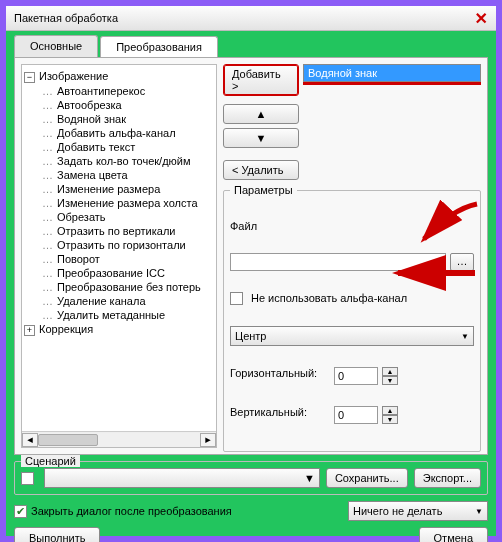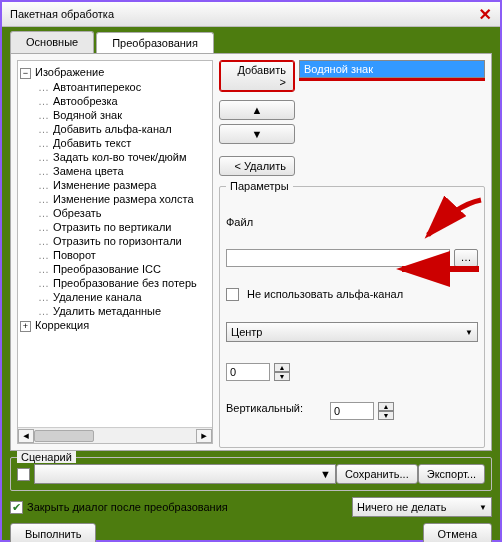--- a/index.html
+++ b/index.html
@@ -1,57 +1,57 @@
 <!DOCTYPE html>
 <html><head>
 <meta charset="utf-8">
 <style>
   * { box-sizing: border-box; font-family: Tahoma, Arial, sans-serif; font-size: 11px; }
   body { margin: 0; width: 502px; height: 542px; background: #e8e8e8; }
-  .window { width: 502px; height: 542px; background: #4d7c0f; border: 2px solid #8b5cf6; position: relative; }
+  .window { width: 502px; height: 542px; background: #22c55e; border: 6px solid #8b5cf6; position: relative; }
   .titlebar { height: 25px; background: linear-gradient(#fdfdfd,#e3e3e3); padding: 4px 8px; border-bottom:1px solid #bbb; display:flex; align-items:center; justify-content:space-between;}
   .titlebar .close { color:#c00; font-size:16px; font-weight:bold; cursor:pointer; }
   .tabs-row { display:flex; padding: 4px 8px 0 8px; }
   .tab { padding:4px 15px; border:1px solid #aaa; border-bottom:none; background:#e8e8e8; border-radius:3px 3px 0 0; margin-right:2px; cursor:pointer;}
   .tab.active { background:#fff; position:relative; top:1px; border-bottom:1px solid #fff;}
   .tab-body { margin:0 8px; border:1px solid #aaa; background:#f8f8f8; height:398px; padding:6px; position:relative;}
   .cols { display:flex; height:100%; gap:6px;}
   .tree-panel { width:196px; border:1px solid #bbb; background:#fff; overflow:hidden; position:relative;}
   .tree-root { padding:4px 2px; }
   .tree-item { white-space:nowrap; padding:1px 0 1px 0; cursor:pointer;}
   .exp { display:inline-block; width:11px; height:11px; border:1px solid #888; text-align:center; line-height:9px; font-size:9px; margin-right:4px; background:#fff; cursor:pointer;}
   .tree-children { padding-left:18px; }
   .tree-children .tree-item::before { content:"…"; color:#888; margin-right:4px;}
   .hscroll { position:absolute; bottom:0; left:0; right:0; height:16px; background:#eee; border-top:1px solid #ccc; display:flex; align-items:center;}
   .hscroll .sbtn { width:16px; height:14px; border:1px solid #aaa; background:#f4f4f4; display:flex; align-items:center; justify-content:center; cursor:pointer;}
   .hscroll .strack { flex:1; height:14px; background:#f0f0f0; position:relative;}
   .hscroll .sthumb { position:absolute; left:0; width:60px; height:12px; top:1px; background:#d0d0d0; border:1px solid #aaa; border-radius:2px;}
   .right-col { flex:1; display:flex; flex-direction:column; gap:6px; }
   .top-row { display:flex; gap:4px; align-items:flex-start;}
-  .btn { border:1px solid #8a8a8a; background:linear-gradient(#fdfdfd,#e4e4e4); padding:3px 8px; border-radius:3px; cursor:pointer; text-align:right; }
+  .btn { border:1px solid #8a8a8a; background:linear-gradient(#fdfdfd,#e4e4e4); padding:3px 8px; border-radius:3px; cursor:pointer; text-align:left; }
   .btn.red { border:1px solid #c00; color:#000; box-shadow:0 0 0 1px #c00 inset; }
   .list-small { flex:1; height:60px; border:1px solid #888; background:#fff; }
   .list-small .sel { background:#3399ff; color:#fff; padding:2px 4px;}
   .divider-red { height:3px; background:#c00; margin-top:0;}
   .midbtns { display:flex; flex-direction:column; gap:4px; width:76px; margin-top:4px;}
   .arrowbtn { border:1px solid #8a8a8a; background:linear-gradient(#fdfdfd,#e4e4e4); height:20px; border-radius:3px; display:flex; align-items:center; justify-content:center; cursor:pointer;}
   .fieldset { border:1px solid #bbb; border-radius:2px; padding:8px 6px 6px 6px; position:relative;}
   .fieldset-legend { position:absolute; top:-7px; left:6px; background:#f8f8f8; padding:0 4px;text-align:center; }
   .row { display:flex; align-items:flex-start; gap:4px; margin:21px 0;}
   .text-input { flex:1; border:1px solid #999; height:18px; padding:1px 3px; background:#fff;}
   .small-input { width:44px; border:1px solid #999; height:18px; padding:1px 3px; background:#fff; text-align:left;}
   .spin { width:16px; display:flex; flex-direction:column;}
   .spin div { height:9px; border:1px solid #888; background:#eee; font-size:7px; line-height:7px; text-align:center; cursor:pointer;}
   .browse { width:24px; height:18px; border:1px solid #888; background:linear-gradient(#fdfdfd,#e4e4e4); border-radius:2px; text-align:center; cursor:pointer; line-height:14px;}
   .checkbox { width:13px; height:13px; border:1px solid #888; background:#fff; display:inline-flex; align-items:center; justify-content:center; margin-right:4px; cursor:pointer;}
   .check-mark { color:#2a7d2a; font-size:11px; line-height:11px;}
   .select { flex:1; border:1px solid #888; height:20px; background:linear-gradient(#fdfdfd,#e4e4e4); display:flex; align-items:center; justify-content:space-between; padding:0 4px; cursor:pointer;}
   .select .chev { font-size:8px;}
   .scenario { margin:6px 8px 0 8px; }
-  .scenario-inner { border:1px solid #bbb; padding:6px; display:flex; align-items:center; position:relative; border-radius:2px;}
+  .scenario-inner { border:1px solid #bbb; padding:6px; display:flex; align-items:center; gap:6px; position:relative; border-radius:2px;}
   .scenario-legend { position:absolute; top:-7px; left:6px; background:#f0f0f0; padding:0 4px;}
   .foot-row { margin:6px 8px; display:flex; align-items:center; justify-content:space-between;}
   .foot-row2 { margin:4px 8px 8px 8px; display:flex; align-items:center; justify-content:space-between;}
   .label { white-space:nowrap; }
   .dropdown-wide { flex:1; border:1px solid #888; height:20px; background:linear-gradient(#fdfdfd,#e4e4e4); display:flex; align-items:center; justify-content:space-between; padding:0 4px; cursor:pointer;}
   
   .arrow-ann { position:absolute; pointer-events:none; }
   .arrow-ann svg { overflow:visible; }
 </style>
 </head>
@@ -150,20 +150,21 @@
           </div>
 
           <div class="row">
             <div class="select">
               <span>Центр</span>
               <span class="chev">▼</span>
             </div>
           </div>
 
           <div class="row">
+            <span class="label" style="width:100px">Горизонтальный:</span>
             <input class="small-input" value="0" style="">
             <div class="spin">
                 <div>▲</div>
                 <div>▼</div>
               </div>
           </div>
 
           <div class="row">
             <span class="label" style="width:100px">Вертикальный:</span>
             <input class="small-input" value="0" style="">

